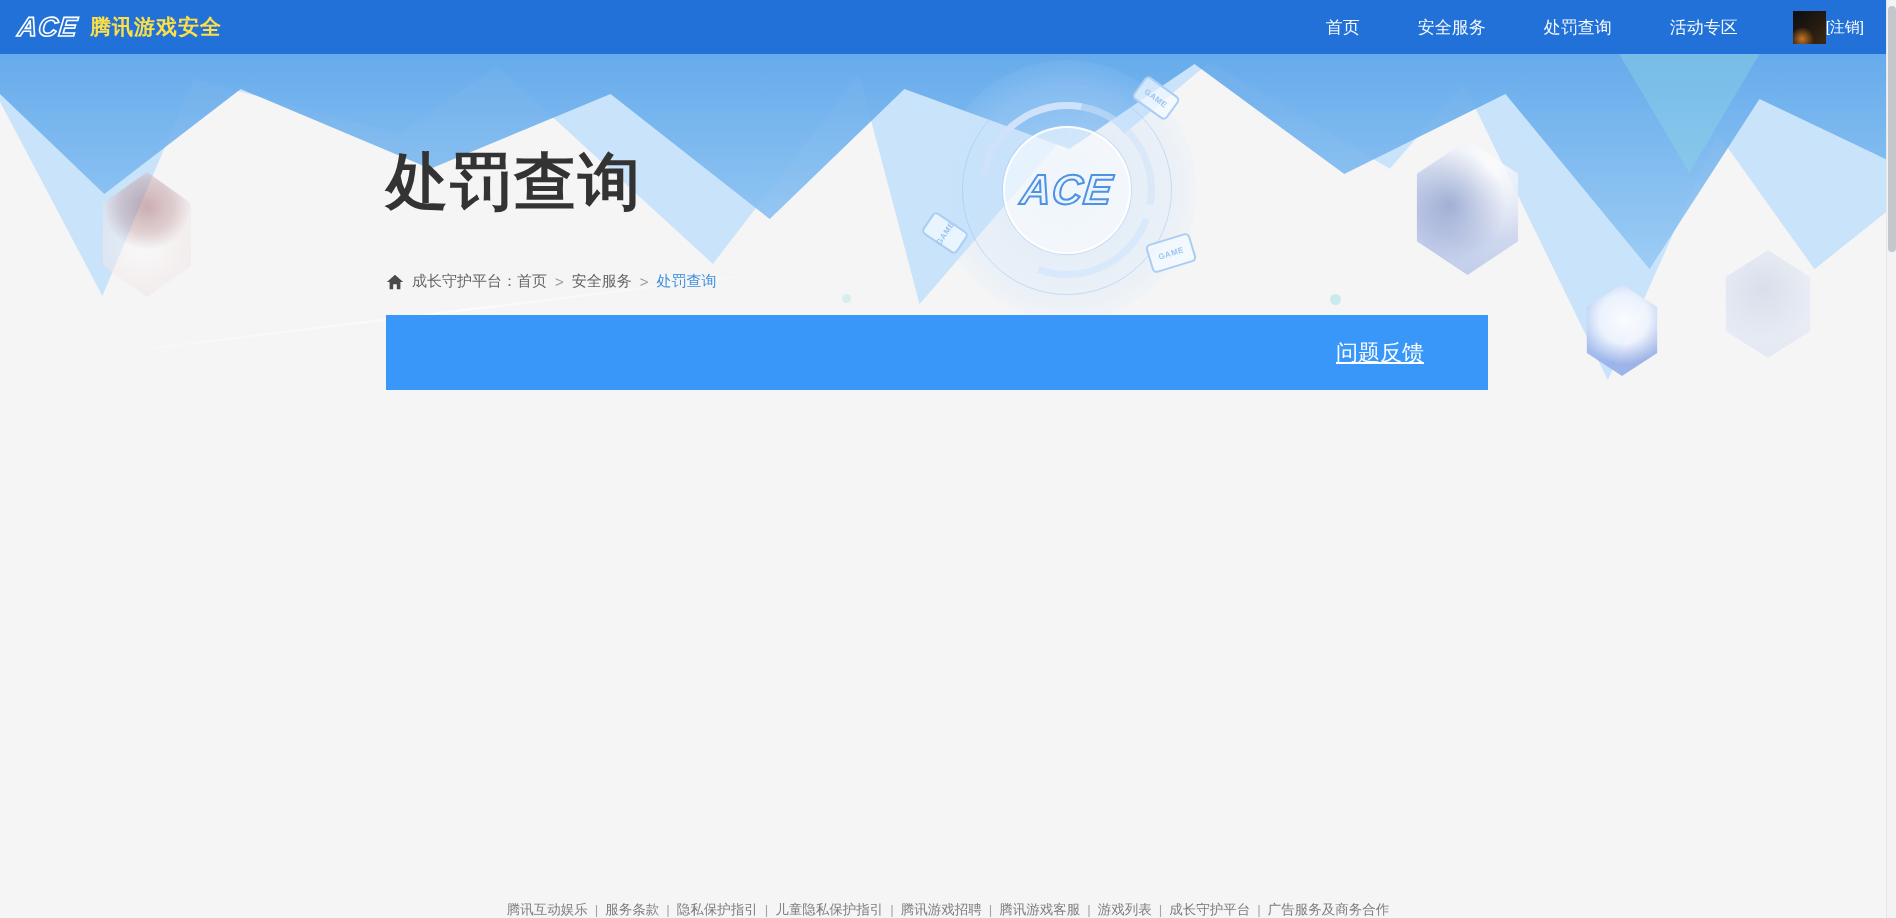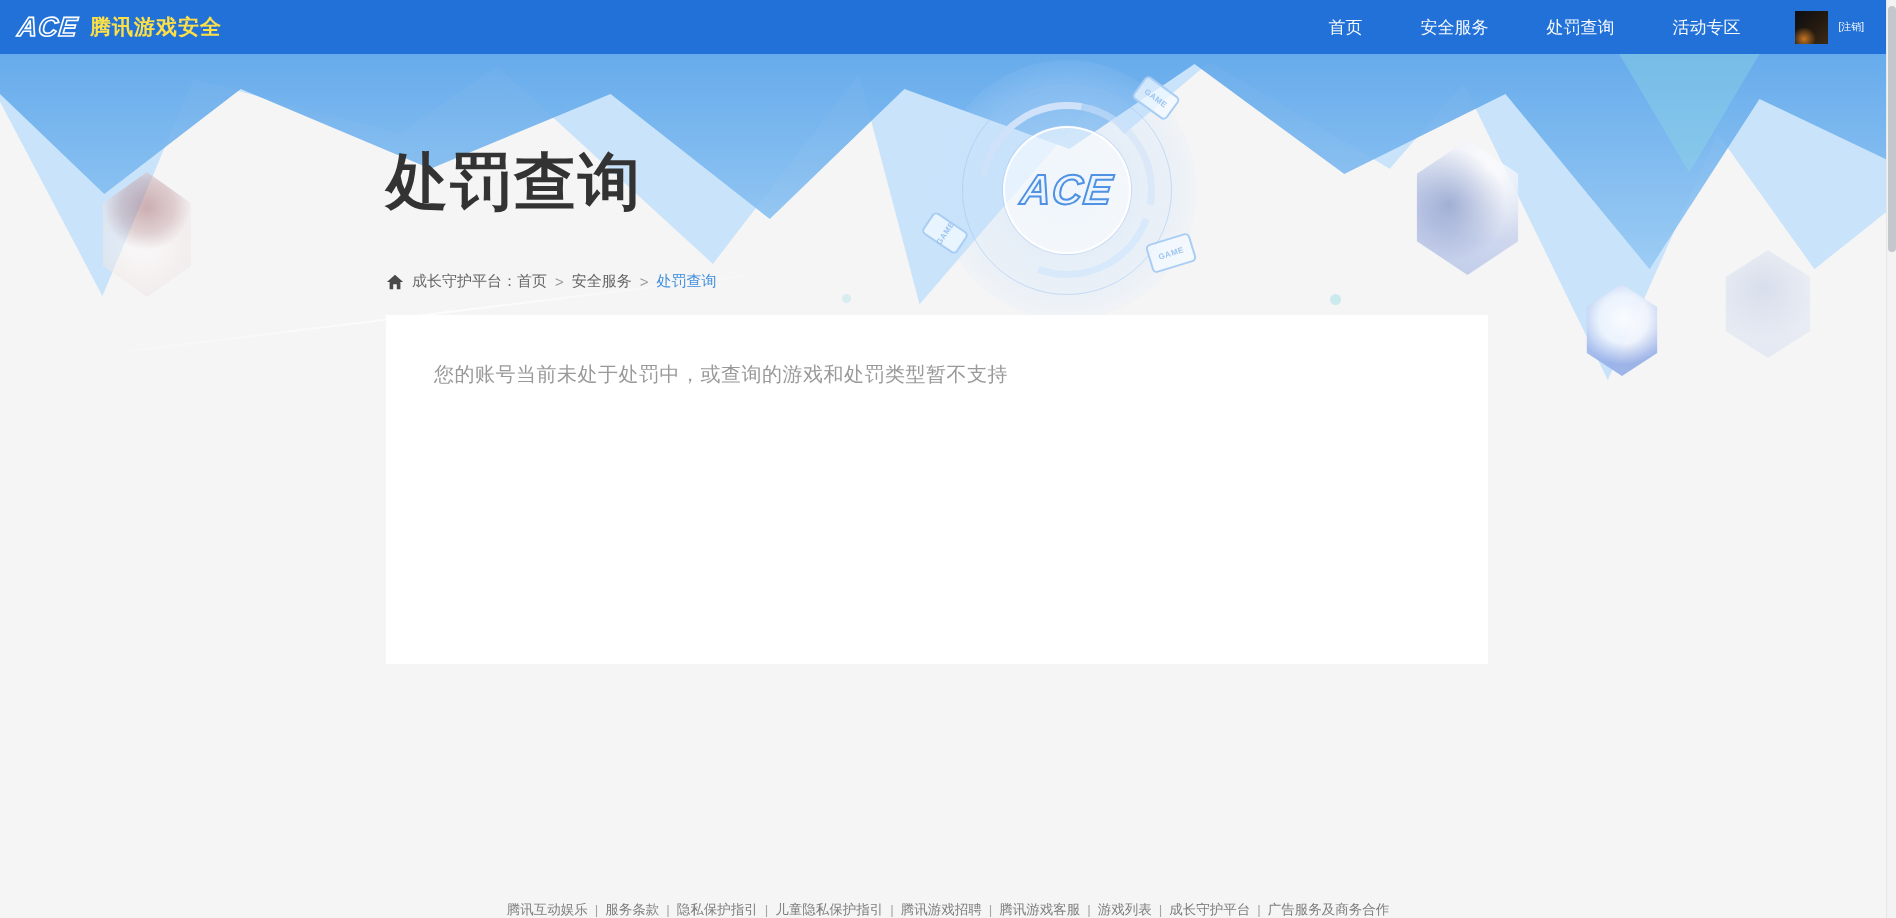--- a/index.html
+++ b/index.html
@@ -8,21 +8,21 @@
 
   
   .nav { position:absolute; left:0; top:0; width:1896px; height:54px; background:#2171d8; display:flex; align-items:center; padding:0 32px 0 18px; z-index:50; }
   .logo-wrap { display:flex; align-items:center; gap:12px; }
   .logo-ace { font-size:27px; font-weight:900; font-style:italic; letter-spacing:1px; color:rgba(33,113,216,0.15); -webkit-text-stroke:1.6px #ffffff; transform:skew(-6deg); line-height:1; }
   .brand { color:#fde047; font-size:21px; font-weight:700; letter-spacing:1px; }
   .nav-right { margin-left:auto; display:flex; align-items:center; }
   .nav-link { color:rgba(255,255,255,0.96); font-size:17px; margin:0 29px; cursor:pointer; white-space:nowrap; }
   .avatar { width:33px; height:33px; margin-left:26px; background:linear-gradient(135deg,#0c0d14 0%,#241a10 55%,#3c2a14 100%); position:relative; overflow:hidden; flex:0 0 auto; }
   .avatar::after { content:""; position:absolute; left:-4px; bottom:-6px; width:26px; height:22px; background:radial-gradient(circle,rgba(226,132,38,0.85) 0%,rgba(226,132,38,0) 70%); }
-  .logout { color:#fff; font-size:10px; margin-left:10px; cursor:pointer; white-space:nowrap; }
+  .logout { color:#fff; font-size:15px; cursor:pointer; white-space:nowrap; }
 
   
   .banner { position:absolute; left:0; top:54px; width:1896px; height:330px; overflow:visible; }
   .zig { position:absolute; left:0; top:0; width:100%; height:100%; }
   .zig-light { background:#c5e1fa; opacity:.95;
     clip-path:polygon(0% 0%,100% 0%,100% 45.5%,95.7% 65.2%,90.6% 24.2%,84.8% 98.8%,77.2% 9.1%,73.3% 34.8%,63.8% 2.4%,59.3% 24.2%,57.7% 14.5%,48.5% 75.8%,45.3% 6.1%,37.6% 63.6%,26.2% 3.6%,21.1% 24.2%,10.2% 7.6%,5.4% 73.3%,0% 14.5%); }
   .zig-dark { background:linear-gradient(180deg,#5ca5ea 0%,#8ec4f2 55%,#bfe0f9 100%); opacity:.9;
     clip-path:polygon(0% 0%,100% 0%,100% 33.3%,92.8% 13.6%,87% 65.2%,79.4% 12.1%,70.9% 36.4%,63% 3%,56.4% 28.8%,47.7% 10.6%,40.6% 50%,32.2% 12.1%,22.7% 34.8%,12.7% 10.6%,5.5% 42.4%,0% 12.1%); }
   .zig-cyan { background:#8ed8e4; opacity:.4; clip-path:polygon(85.4% 0%,92.8% 0%,89.1% 36%); }
   .shine { position:absolute; height:2px; background:linear-gradient(90deg,rgba(255,255,255,0) 0%,rgba(255,255,255,0.75) 50%,rgba(255,255,255,0) 100%); }
@@ -145,22 +145,22 @@
     </svg>
     <span>成长守护平台：</span>
     <span class="bc-link">首页</span>
     <span class="bc-sep">&gt;</span>
     <span class="bc-link">安全服务</span>
     <span class="bc-sep">&gt;</span>
     <span class="bc-cur">处罚查询</span>
   </div>
 
   <div class="panel">
-    <div class="panel-body">
-      <div class="msg">您的账号当前未处于处罚中，或查询的游戏和处罚类型暂不支持</div>
+    <div class="panel-head">
+      <span class="feedback">问题反馈</span>
     </div>
   </div>
 
   <div class="footer">
     <span class="f-link">腾讯互动娱乐</span><span class="f-sep">|</span><span class="f-link">服务条款</span><span class="f-sep">|</span><span class="f-link">隐私保护指引</span><span class="f-sep">|</span><span class="f-link">儿童隐私保护指引</span><span class="f-sep">|</span><span class="f-link">腾讯游戏招聘</span><span class="f-sep">|</span><span class="f-link">腾讯游戏客服</span><span class="f-sep">|</span><span class="f-link">游戏列表</span><span class="f-sep">|</span><span class="f-link">成长守护平台</span><span class="f-sep">|</span><span class="f-link">广告服务及商务合作</span>
   </div>
 
   <div class="scrollbar">
     <div class="scroll-thumb"></div>
   </div>

